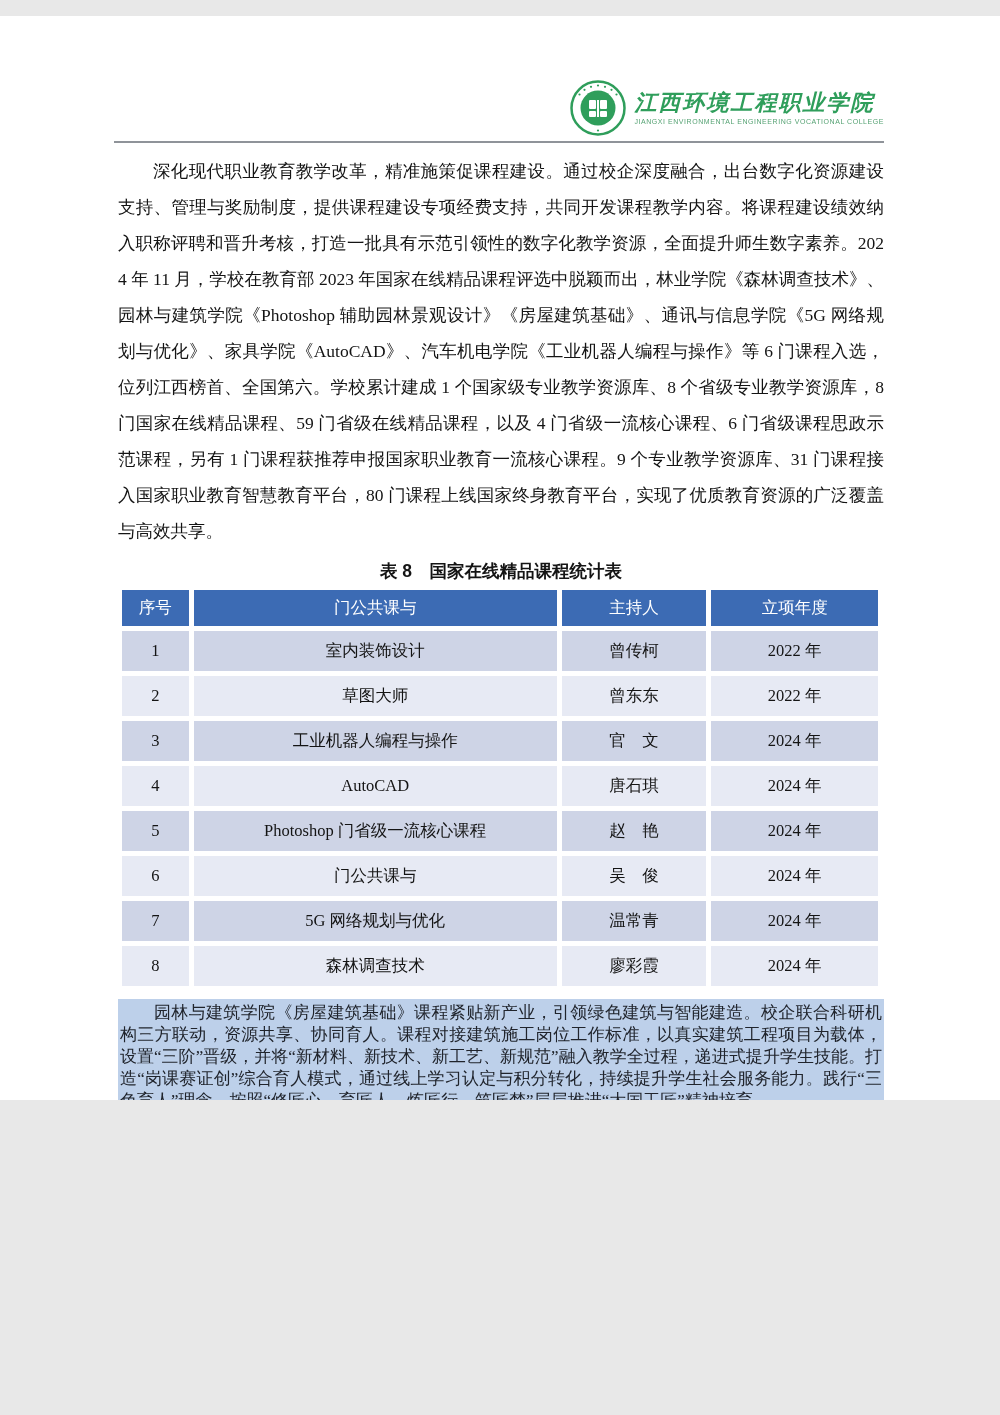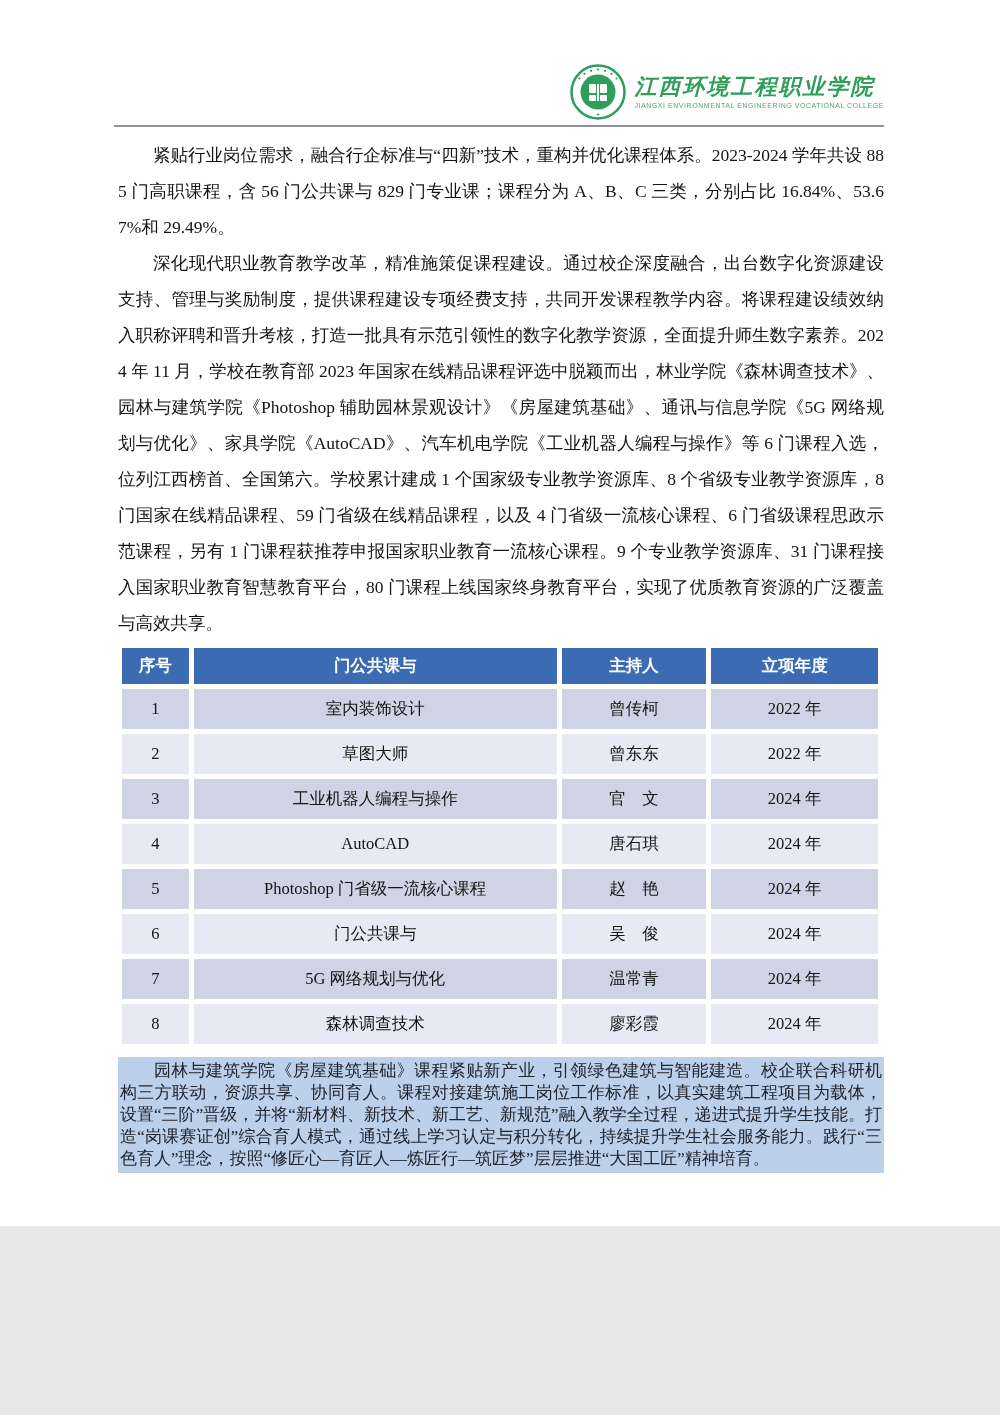--- a/index.html
+++ b/index.html
@@ -1,21 +1,21 @@
 <!DOCTYPE html>
 <html><head>
 <meta charset="utf-8">
 <style>
   * { box-sizing: border-box; }
   html, body { margin: 0; padding: 0; background: #e8e8e8; }
   .page {
     position: relative;
     width: 1000px;
-    height: 1226px;
-    margin: 0 auto;
+    height: 1084px;
+    margin: 16px auto;
     background: #ffffff;
     font-family: "Liberation Serif", serif;
     color: #141414;
     overflow: hidden;
   }
   
   .header {
     padding: 64px 116px 0 118px;
     display: flex;
     justify-content: flex-end;
@@ -79,21 +79,21 @@
     margin: 2px auto 0;
     margin-left: 117px;
     border-collapse: separate;
     border-spacing: 5px 5px;
     table-layout: fixed;
   }
   .course-table th {
     background: #3c6bb4;
     color: #ffffff;
     font-family: "Liberation Sans", sans-serif;
-    font-weight: bold;
+    font-weight: normal;
     font-size: 16.5px;
     height: 36px;
     text-align: center;
     padding: 0 4px;
   }
   .course-table td {
     font-size: 16.5px;
     height: 40px;
     text-align: center;
     padding: 0 4px;
@@ -169,24 +169,24 @@
       <div class="brand-text">
         <span class="brand-zh">江西环境工程职业学院</span>
         <span class="brand-en">JIANGXI ENVIRONMENTAL ENGINEERING VOCATIONAL COLLEGE</span>
       </div>
     </div>
   </div>
   <div class="header-rule"></div>
 
 
   <div class="body-copy">
-    <p>紧贴行业岗位需求，融合行企标准与“四新”技术，重构并优化课程体系。2023-2024 学年共设 885 门高职课程，含 56 门公共课与 829 门专业课；课程分为 A、B、C 三类，分别占比 16.84%、53.67%和 29.49%。</p>
     <p>深化现代职业教育教学改革，精准施策促课程建设。通过校企深度融合，出台数字化资源建设支持、管理与奖励制度，提供课程建设专项经费支持，共同开发课程教学内容。将课程建设绩效纳入职称评聘和晋升考核，打造一批具有示范引领性的数字化教学资源，全面提升师生数字素养。2024 年 11 月，学校在教育部 2023 年国家在线精品课程评选中脱颖而出，林业学院《森林调查技术》、园林与建筑学院《Photoshop 辅助园林景观设计》《房屋建筑基础》、通讯与信息学院《5G 网络规划与优化》、家具学院《AutoCAD》、汽车机电学院《工业机器人编程与操作》等 6 门课程入选，位列江西榜首、全国第六。学校累计建成 1 个国家级专业教学资源库、8 个省级专业教学资源库，8 门国家在线精品课程、59 门省级在线精品课程，以及 4 门省级一流核心课程、6 门省级课程思政示范课程，另有 1 门课程获推荐申报国家职业教育一流核心课程。9 个专业教学资源库、31 门课程接入国家职业教育智慧教育平台，80 门课程上线国家终身教育平台，实现了优质教育资源的广泛覆盖与高效共享。</p>
   </div>
 
+  <div class="table-caption">表 8　国家在线精品课程统计表</div>
 
   <table class="course-table">
     <colgroup>
       <col class="col-no">
         <col class="col-name">
         <col class="col-host">
         <col class="col-year">
     </colgroup>
     <thead>
       <tr>

